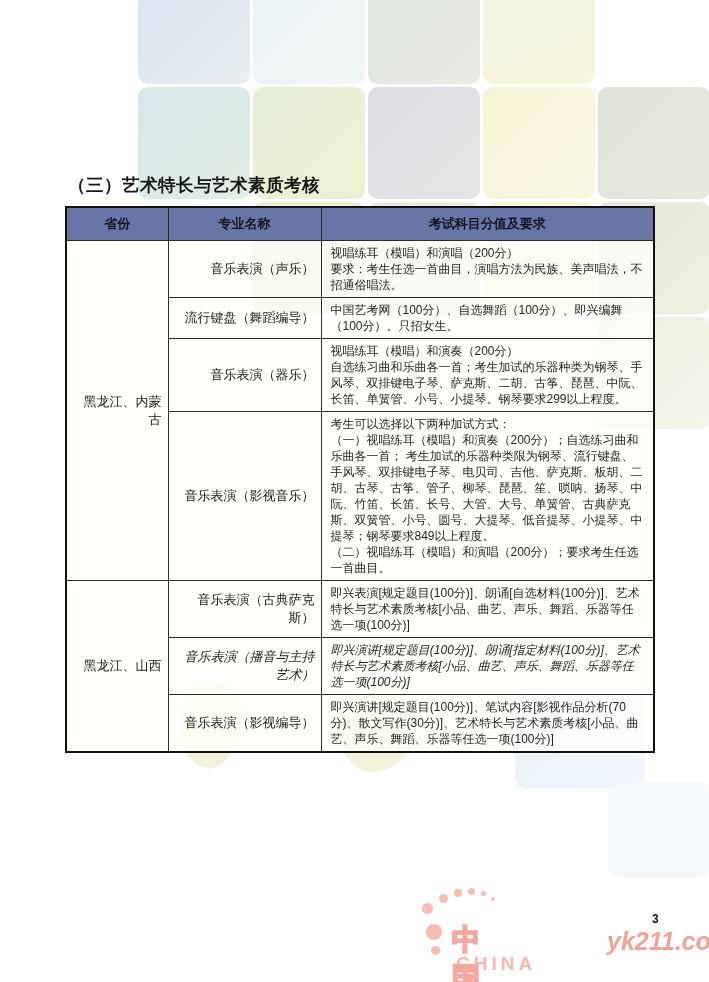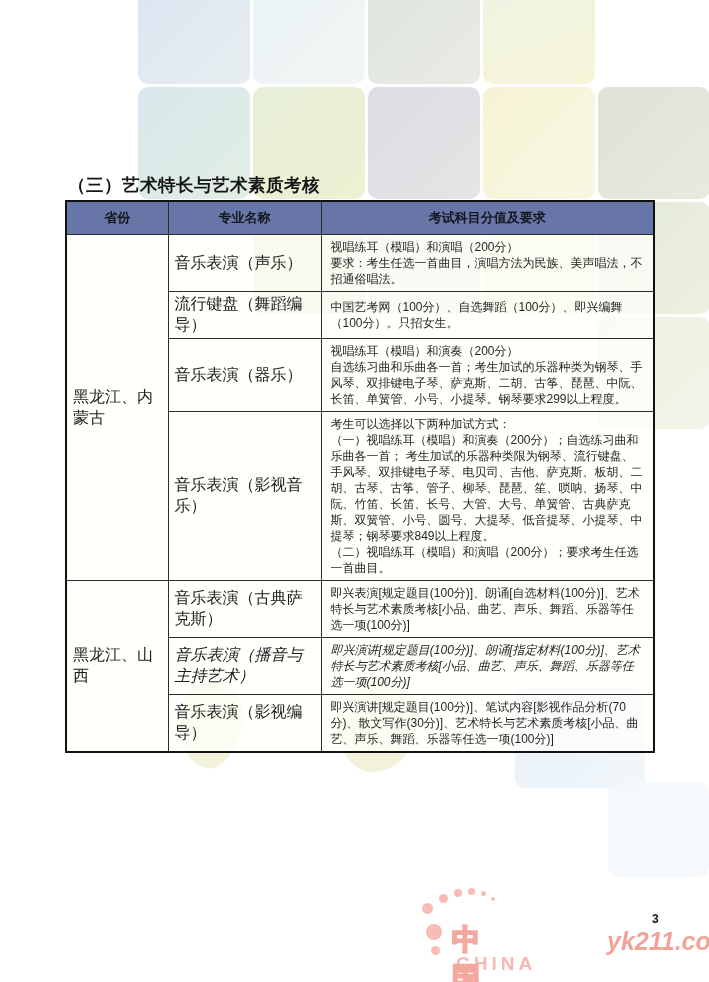--- a/index.html
+++ b/index.html
@@ -31,34 +31,34 @@
   .mapSA{left:180px;top:682px;width:62px;height:86px;border-radius:46% 54% 42% 58% / 28% 42% 58% 52%;transform:rotate(12deg);}
   .mapAF{left:338px;top:680px;width:80px;height:92px;border-radius:52% 48% 58% 42% / 42% 40% 56% 50%;}
   .mapAF2{left:402px;top:712px;width:14px;height:26px;border-radius:45%;transform:rotate(20deg);}
   
   .page-title{
     position:absolute;left:68px;top:173px;font-size:17.5px;font-weight:bold;
     color:#151515;letter-spacing:.5px;
   }
   
   table.exam{
-    position:absolute;left:65px;top:200px;width:588px;
+    position:absolute;left:65px;top:206px;width:588px;
     border-collapse:collapse;table-layout:fixed;
     border:2px solid #111;
   }
   table.exam td,table.exam th{
     border:1px solid #2b2b2b;
     vertical-align:middle;
     background:rgba(255,255,251,0.75);
   }
   table.exam th{
     background:#6775a7;color:#14161f;font-size:13px;font-weight:bold;
     height:28px;padding:2px 4px;
   }
-  td.center{text-align:left;font-size:16px;color:#1c1c1c;padding:2px 6px;}
+  td.center{text-align:right;font-size:13px;color:#1c1c1c;padding:2px 6px;}
   td.req{
     font-size:12px;line-height:16px;color:#1f1f1f;
     padding:4px 8px 4px 9px;text-align:left;vertical-align:middle;
     white-space:pre-line;
   }
   
   .wm{position:absolute;pointer-events:none;}
   .wm-dot{position:absolute;border-radius:50%;background:#f5aba1;opacity:.8;}
   .wm-name{
     position:absolute;left:452px;top:921px;font-size:28px;font-weight:bold;

